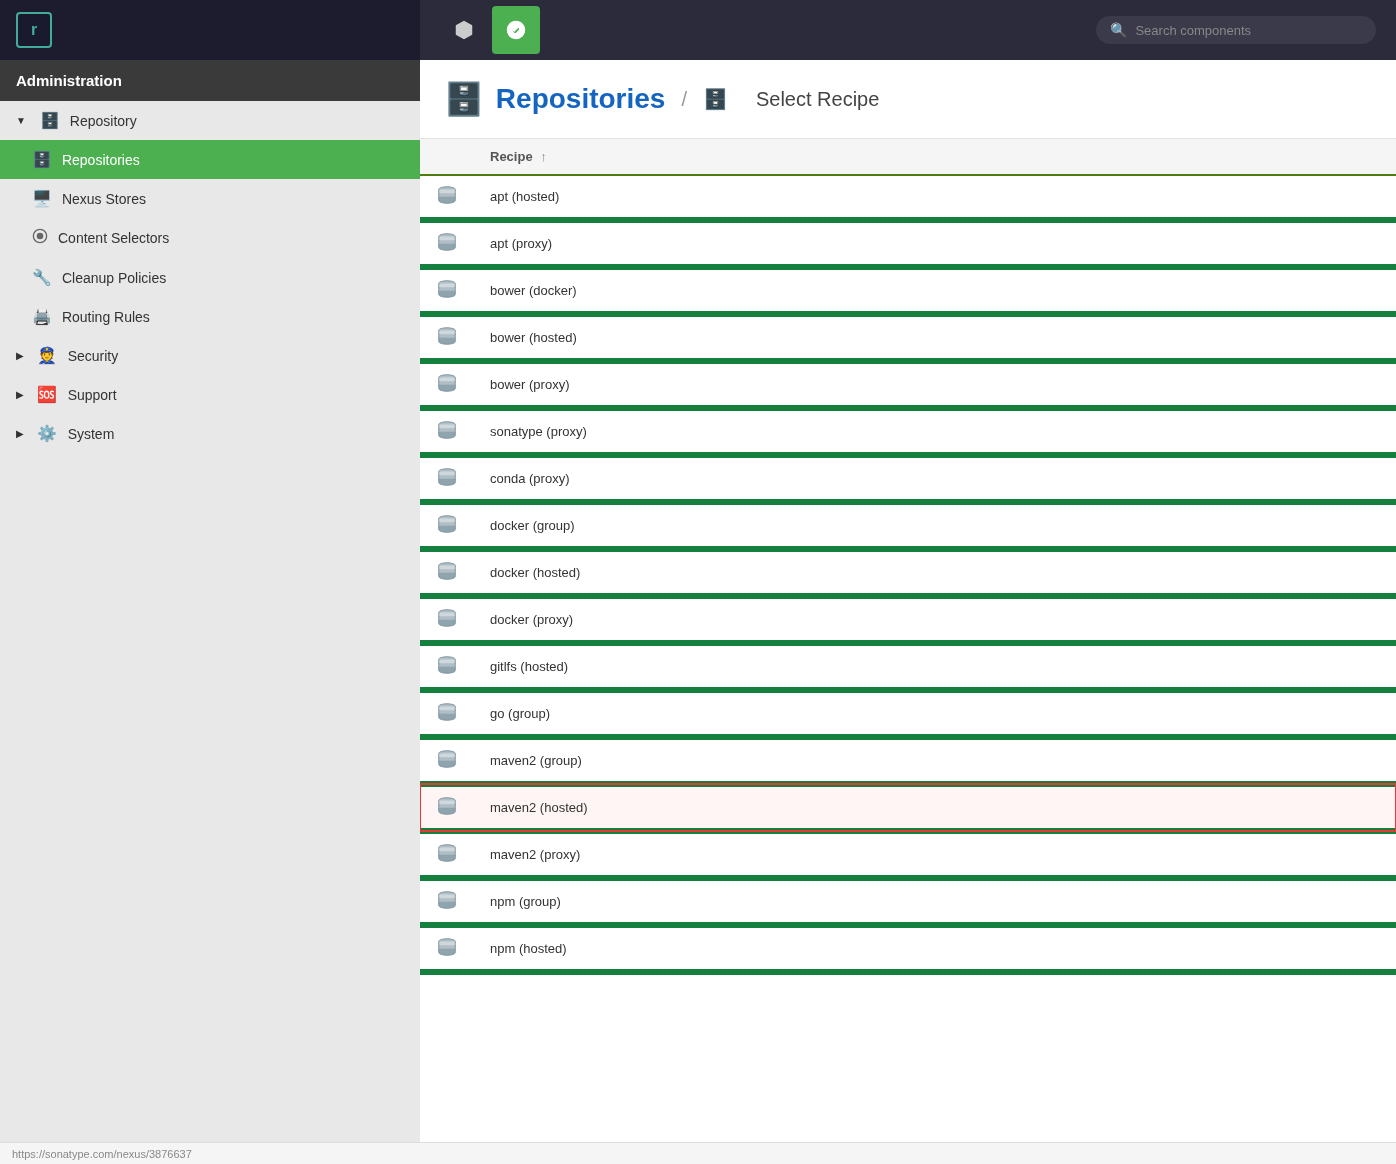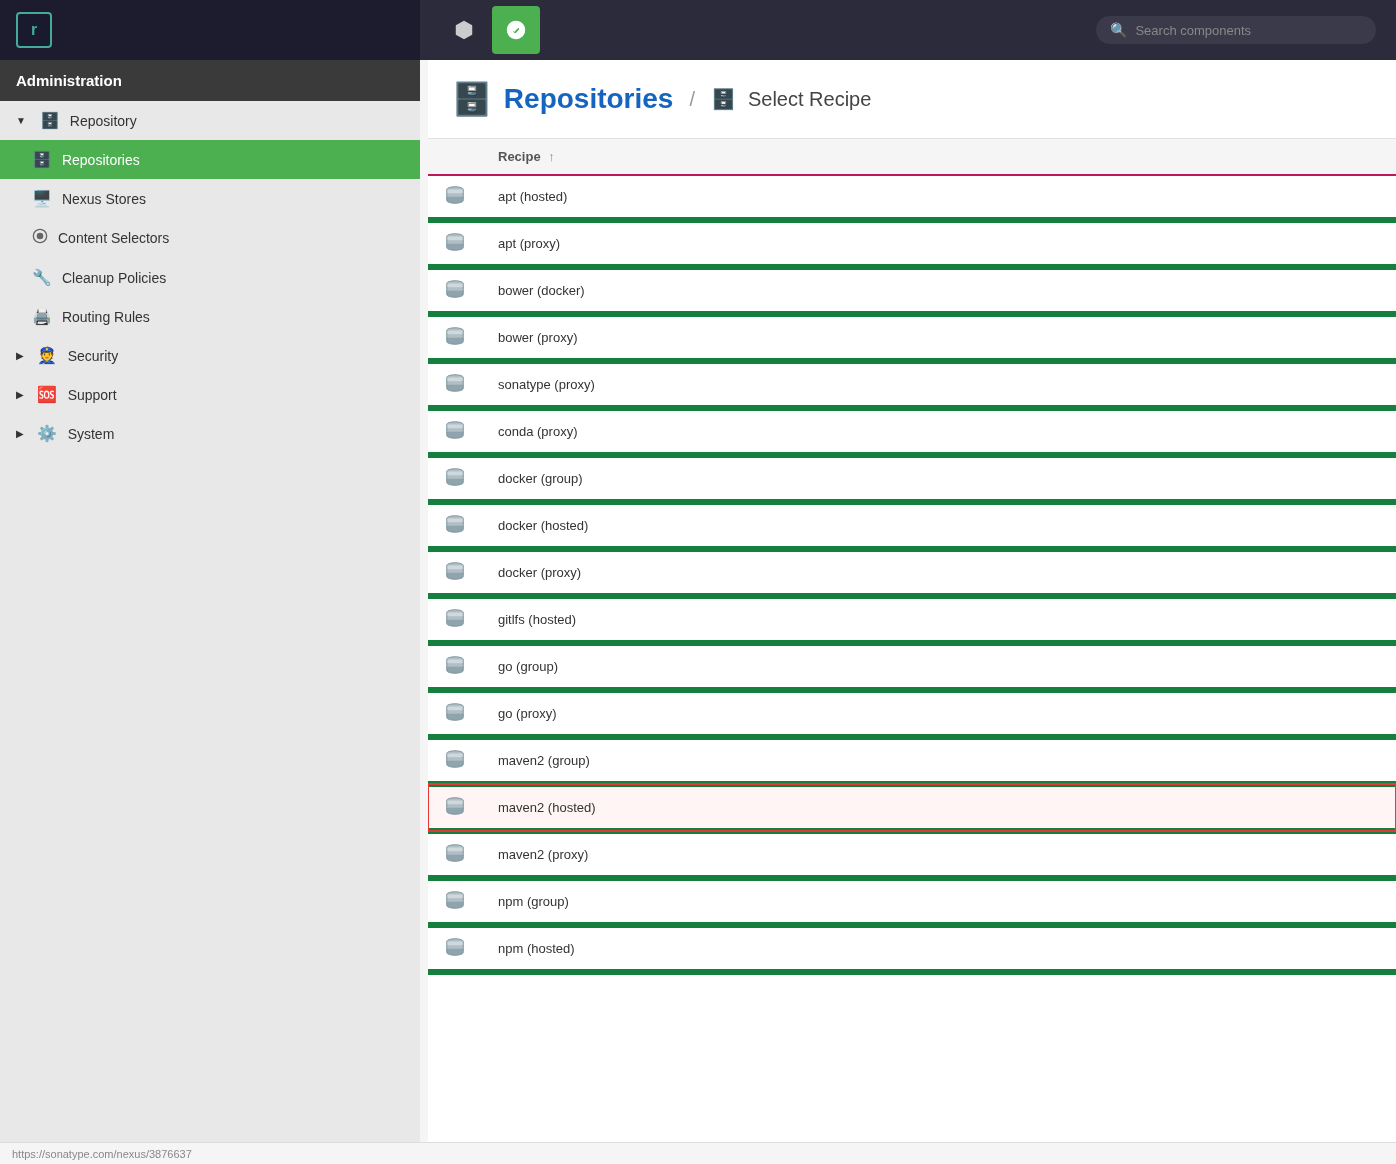--- a/index.html
+++ b/index.html
@@ -77,21 +77,20 @@
       width: 100%;
     }
     .search-bar input::placeholder { color: #888; }
     .search-icon { color: #888; font-size: 14px; }
 
     
     .main-layout {
       display: flex;
       flex: 1;
       overflow: hidden;
-      gap: 8px;
     }
 
     
     .sidebar {
       width: 420px;
       background: #e8e8e8;
       flex-shrink: 0;
       overflow-y: auto;
       display: flex;
       flex-direction: column;
@@ -137,30 +136,30 @@
       align-items: center;
       padding: 20px 24px;
       border-bottom: 1px solid #e0e0e0;
       gap: 12px;
       background: white;
     }
     .content-header .page-icon { font-size: 32px; }
     .content-header h1 { font-size: 28px; font-weight: 700; color: #1565C0; }
     .content-header .separator { color: #999; font-size: 20px; margin: 0 4px; }
     .content-header .sub-icon { font-size: 20px; }
-    .content-header .sub-title { font-size: 20px; color: #444; font-weight: 400; }
+    .content-header .sub-title { font-size: 20px; color: #444; font-weight: 400; margin-left: 16px; }
 
     
     .recipe-table {
       width: 100%;
       border-collapse: collapse;
     }
     .recipe-table thead tr {
       background: #f5f5f5;
-      border-bottom: 2px solid #be185d;
+      border-bottom: 2px solid #4d7c0f;
     }
     .recipe-table th {
       padding: 10px 16px;
       text-align: left;
       font-weight: 600;
       color: #555;
       font-size: 13px;
     }
     .recipe-table th .sort-arrow { margin-left: 4px; color: #888; }
     .recipe-table td {
@@ -320,20 +319,29 @@
   </svg></td>
             <td>bower (docker)</td>
           </tr>
           <tr>
             <td style="text-align: center;"><svg width="22" height="22" viewBox="0 0 24 24" fill="none">
     <ellipse cx="12" cy="6" rx="9" ry="3" fill="#b0bec5" stroke="#78909c" stroke-width="1"></ellipse>
     <path d="M3 6v4c0 1.66 4.03 3 9 3s9-1.34 9-3V6" fill="#cfd8dc" stroke="#78909c" stroke-width="1"></path>
     <path d="M3 10v4c0 1.66 4.03 3 9 3s9-1.34 9-3v-4" fill="#b0bec5" stroke="#78909c" stroke-width="1"></path>
     <path d="M3 14v4c0 1.66 4.03 3 9 3s9-1.34 9-3v-4" fill="#90a4ae" stroke="#78909c" stroke-width="1"></path>
   </svg></td>
+            <td>bower (hosted)</td>
+          </tr>
+          <tr>
+            <td style="text-align: center;"><svg width="22" height="22" viewBox="0 0 24 24" fill="none">
+    <ellipse cx="12" cy="6" rx="9" ry="3" fill="#b0bec5" stroke="#78909c" stroke-width="1"></ellipse>
+    <path d="M3 6v4c0 1.66 4.03 3 9 3s9-1.34 9-3V6" fill="#cfd8dc" stroke="#78909c" stroke-width="1"></path>
+    <path d="M3 10v4c0 1.66 4.03 3 9 3s9-1.34 9-3v-4" fill="#b0bec5" stroke="#78909c" stroke-width="1"></path>
+    <path d="M3 14v4c0 1.66 4.03 3 9 3s9-1.34 9-3v-4" fill="#90a4ae" stroke="#78909c" stroke-width="1"></path>
+  </svg></td>
             <td>bower (proxy)</td>
           </tr>
           <tr>
             <td style="text-align: center;"><svg width="22" height="22" viewBox="0 0 24 24" fill="none">
     <ellipse cx="12" cy="6" rx="9" ry="3" fill="#b0bec5" stroke="#78909c" stroke-width="1"></ellipse>
     <path d="M3 6v4c0 1.66 4.03 3 9 3s9-1.34 9-3V6" fill="#cfd8dc" stroke="#78909c" stroke-width="1"></path>
     <path d="M3 10v4c0 1.66 4.03 3 9 3s9-1.34 9-3v-4" fill="#b0bec5" stroke="#78909c" stroke-width="1"></path>
     <path d="M3 14v4c0 1.66 4.03 3 9 3s9-1.34 9-3v-4" fill="#90a4ae" stroke="#78909c" stroke-width="1"></path>
   </svg></td>
             <td>sonatype (proxy)</td>
@@ -384,29 +392,20 @@
             <td>gitlfs (hosted)</td>
           </tr>
           <tr>
             <td style="text-align: center;"><svg width="22" height="22" viewBox="0 0 24 24" fill="none">
     <ellipse cx="12" cy="6" rx="9" ry="3" fill="#b0bec5" stroke="#78909c" stroke-width="1"></ellipse>
     <path d="M3 6v4c0 1.66 4.03 3 9 3s9-1.34 9-3V6" fill="#cfd8dc" stroke="#78909c" stroke-width="1"></path>
     <path d="M3 10v4c0 1.66 4.03 3 9 3s9-1.34 9-3v-4" fill="#b0bec5" stroke="#78909c" stroke-width="1"></path>
     <path d="M3 14v4c0 1.66 4.03 3 9 3s9-1.34 9-3v-4" fill="#90a4ae" stroke="#78909c" stroke-width="1"></path>
   </svg></td>
             <td>go (group)</td>
-          </tr>
-          <tr>
-            <td style="text-align: center;"><svg width="22" height="22" viewBox="0 0 24 24" fill="none">
-    <ellipse cx="12" cy="6" rx="9" ry="3" fill="#b0bec5" stroke="#78909c" stroke-width="1"></ellipse>
-    <path d="M3 6v4c0 1.66 4.03 3 9 3s9-1.34 9-3V6" fill="#cfd8dc" stroke="#78909c" stroke-width="1"></path>
-    <path d="M3 10v4c0 1.66 4.03 3 9 3s9-1.34 9-3v-4" fill="#b0bec5" stroke="#78909c" stroke-width="1"></path>
-    <path d="M3 14v4c0 1.66 4.03 3 9 3s9-1.34 9-3v-4" fill="#90a4ae" stroke="#78909c" stroke-width="1"></path>
-  </svg></td>
-            <td>go (proxy)</td>
           </tr>
           <tr>
             <td style="text-align: center;"><svg width="22" height="22" viewBox="0 0 24 24" fill="none">
     <ellipse cx="12" cy="6" rx="9" ry="3" fill="#b0bec5" stroke="#78909c" stroke-width="1"></ellipse>
     <path d="M3 6v4c0 1.66 4.03 3 9 3s9-1.34 9-3V6" fill="#cfd8dc" stroke="#78909c" stroke-width="1"></path>
     <path d="M3 10v4c0 1.66 4.03 3 9 3s9-1.34 9-3v-4" fill="#b0bec5" stroke="#78909c" stroke-width="1"></path>
     <path d="M3 14v4c0 1.66 4.03 3 9 3s9-1.34 9-3v-4" fill="#90a4ae" stroke="#78909c" stroke-width="1"></path>
   </svg></td>
             <td>maven2 (group)</td>
           </tr>

